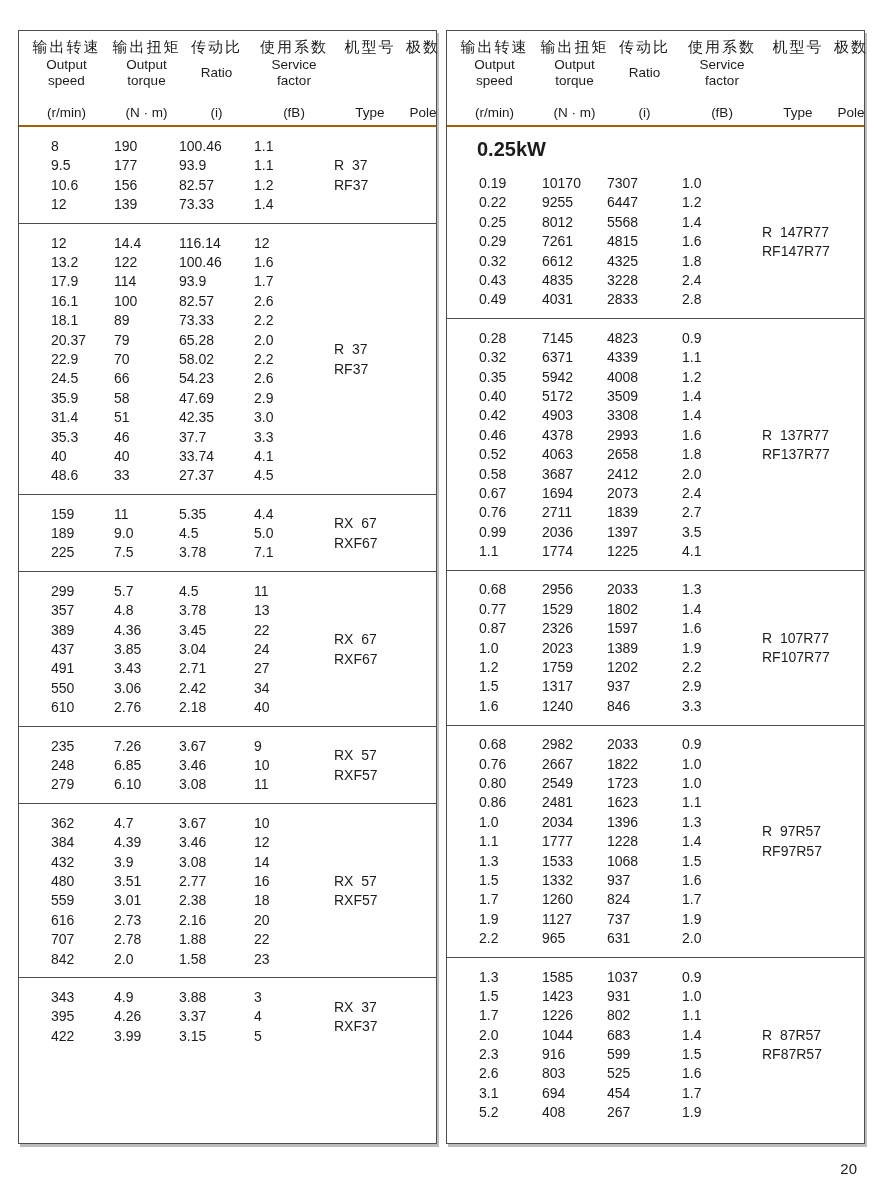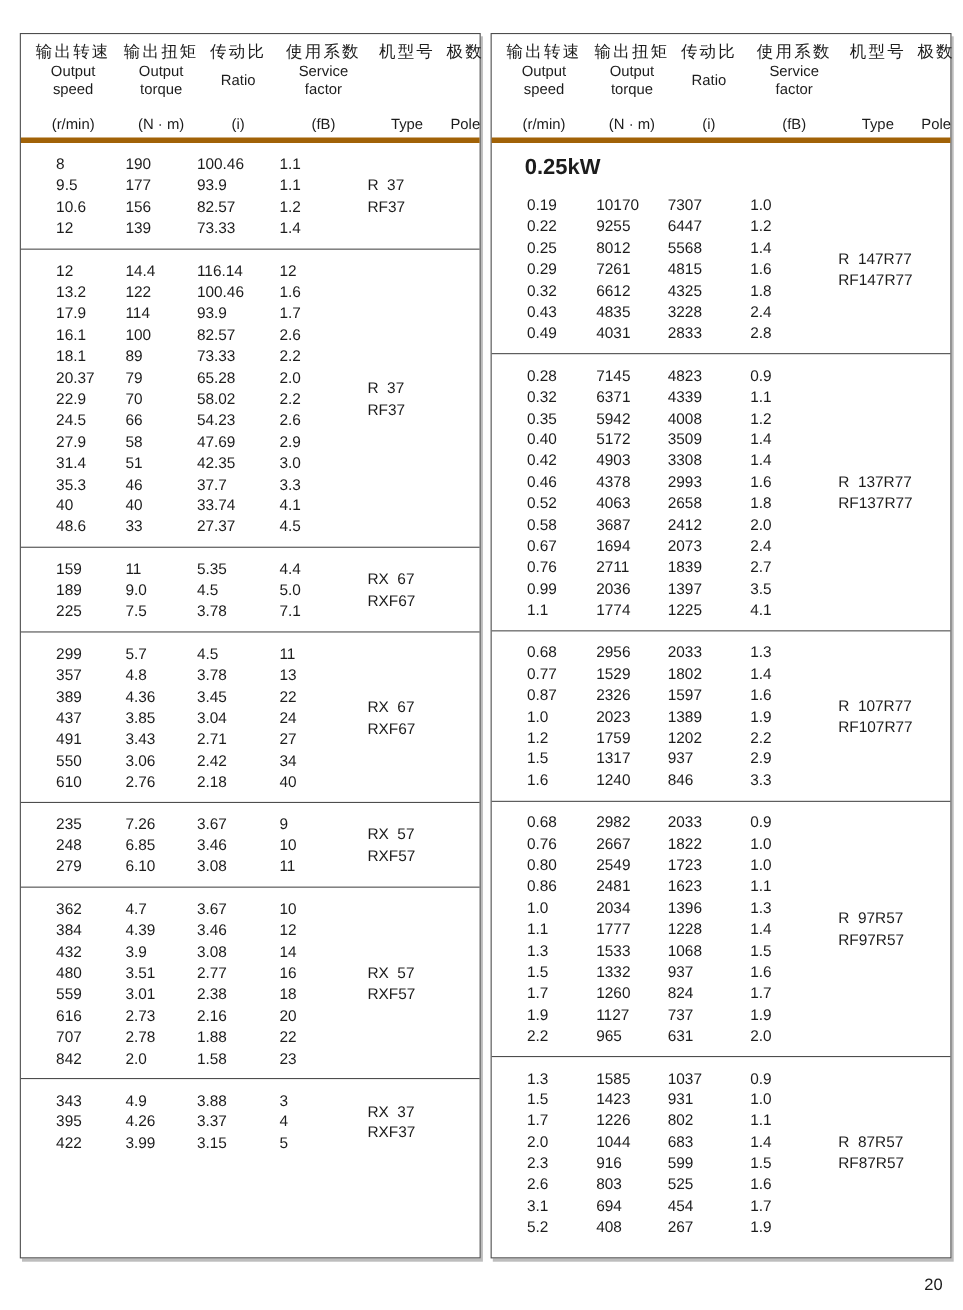--- a/index.html
+++ b/index.html
@@ -8,21 +8,21 @@
     font-family:"Liberation Sans", sans-serif; color:#1c1c1c; overflow:hidden;
   }
   .tables { position:absolute; top:30px; left:18px; display:flex; gap:9px; }
   .spec-table {
     width:419px; height:1114px; box-sizing:border-box;
     border:1px solid #4d4d4d; box-shadow:2px 3px 0 #bdbdbd;
     display:flex; flex-direction:column; background:#fff;
   }
   .table-header {
     display:grid; grid-template-columns:95px 65px 75px 80px 72px 1fr;
-    border-bottom:5px solid #a16207; padding:7px 0 5px 0;
+    border-bottom:2px solid #a16207; padding:7px 0 5px 0;
   }
   .hcell {
     display:flex; flex-direction:column; align-items:center; justify-content:space-between;
     text-align:center; min-height:68px;
   }
   .hcell .zh { font-size:15px; letter-spacing:2px; white-space:nowrap; }
   .hcell .en { font-size:13.5px; line-height:1.2; white-space:pre-line; }
   .hcell .unit { font-size:13.5px; white-space:nowrap;margin-top:16px; }
   .section-title { font-size:20px; font-weight:bold; padding:11px 0 3px 30px; }
   .group { display:flex; padding:9px 0; }
@@ -162,21 +162,21 @@
                 <span class="cell c3">58.02</span>
                 <span class="cell c4">2.2</span>
               </div>
               <div class="row">
                 <span class="cell c1">24.5</span>
                 <span class="cell c2">66</span>
                 <span class="cell c3">54.23</span>
                 <span class="cell c4">2.6</span>
               </div>
               <div class="row">
-                <span class="cell c1">27.9</span>
+                <span class="cell c1">35.9</span>
                 <span class="cell c2">58</span>
                 <span class="cell c3">47.69</span>
                 <span class="cell c4">2.9</span>
               </div>
               <div class="row">
                 <span class="cell c1">31.4</span>
                 <span class="cell c2">51</span>
                 <span class="cell c3">42.35</span>
                 <span class="cell c4">3.0</span>
               </div>

